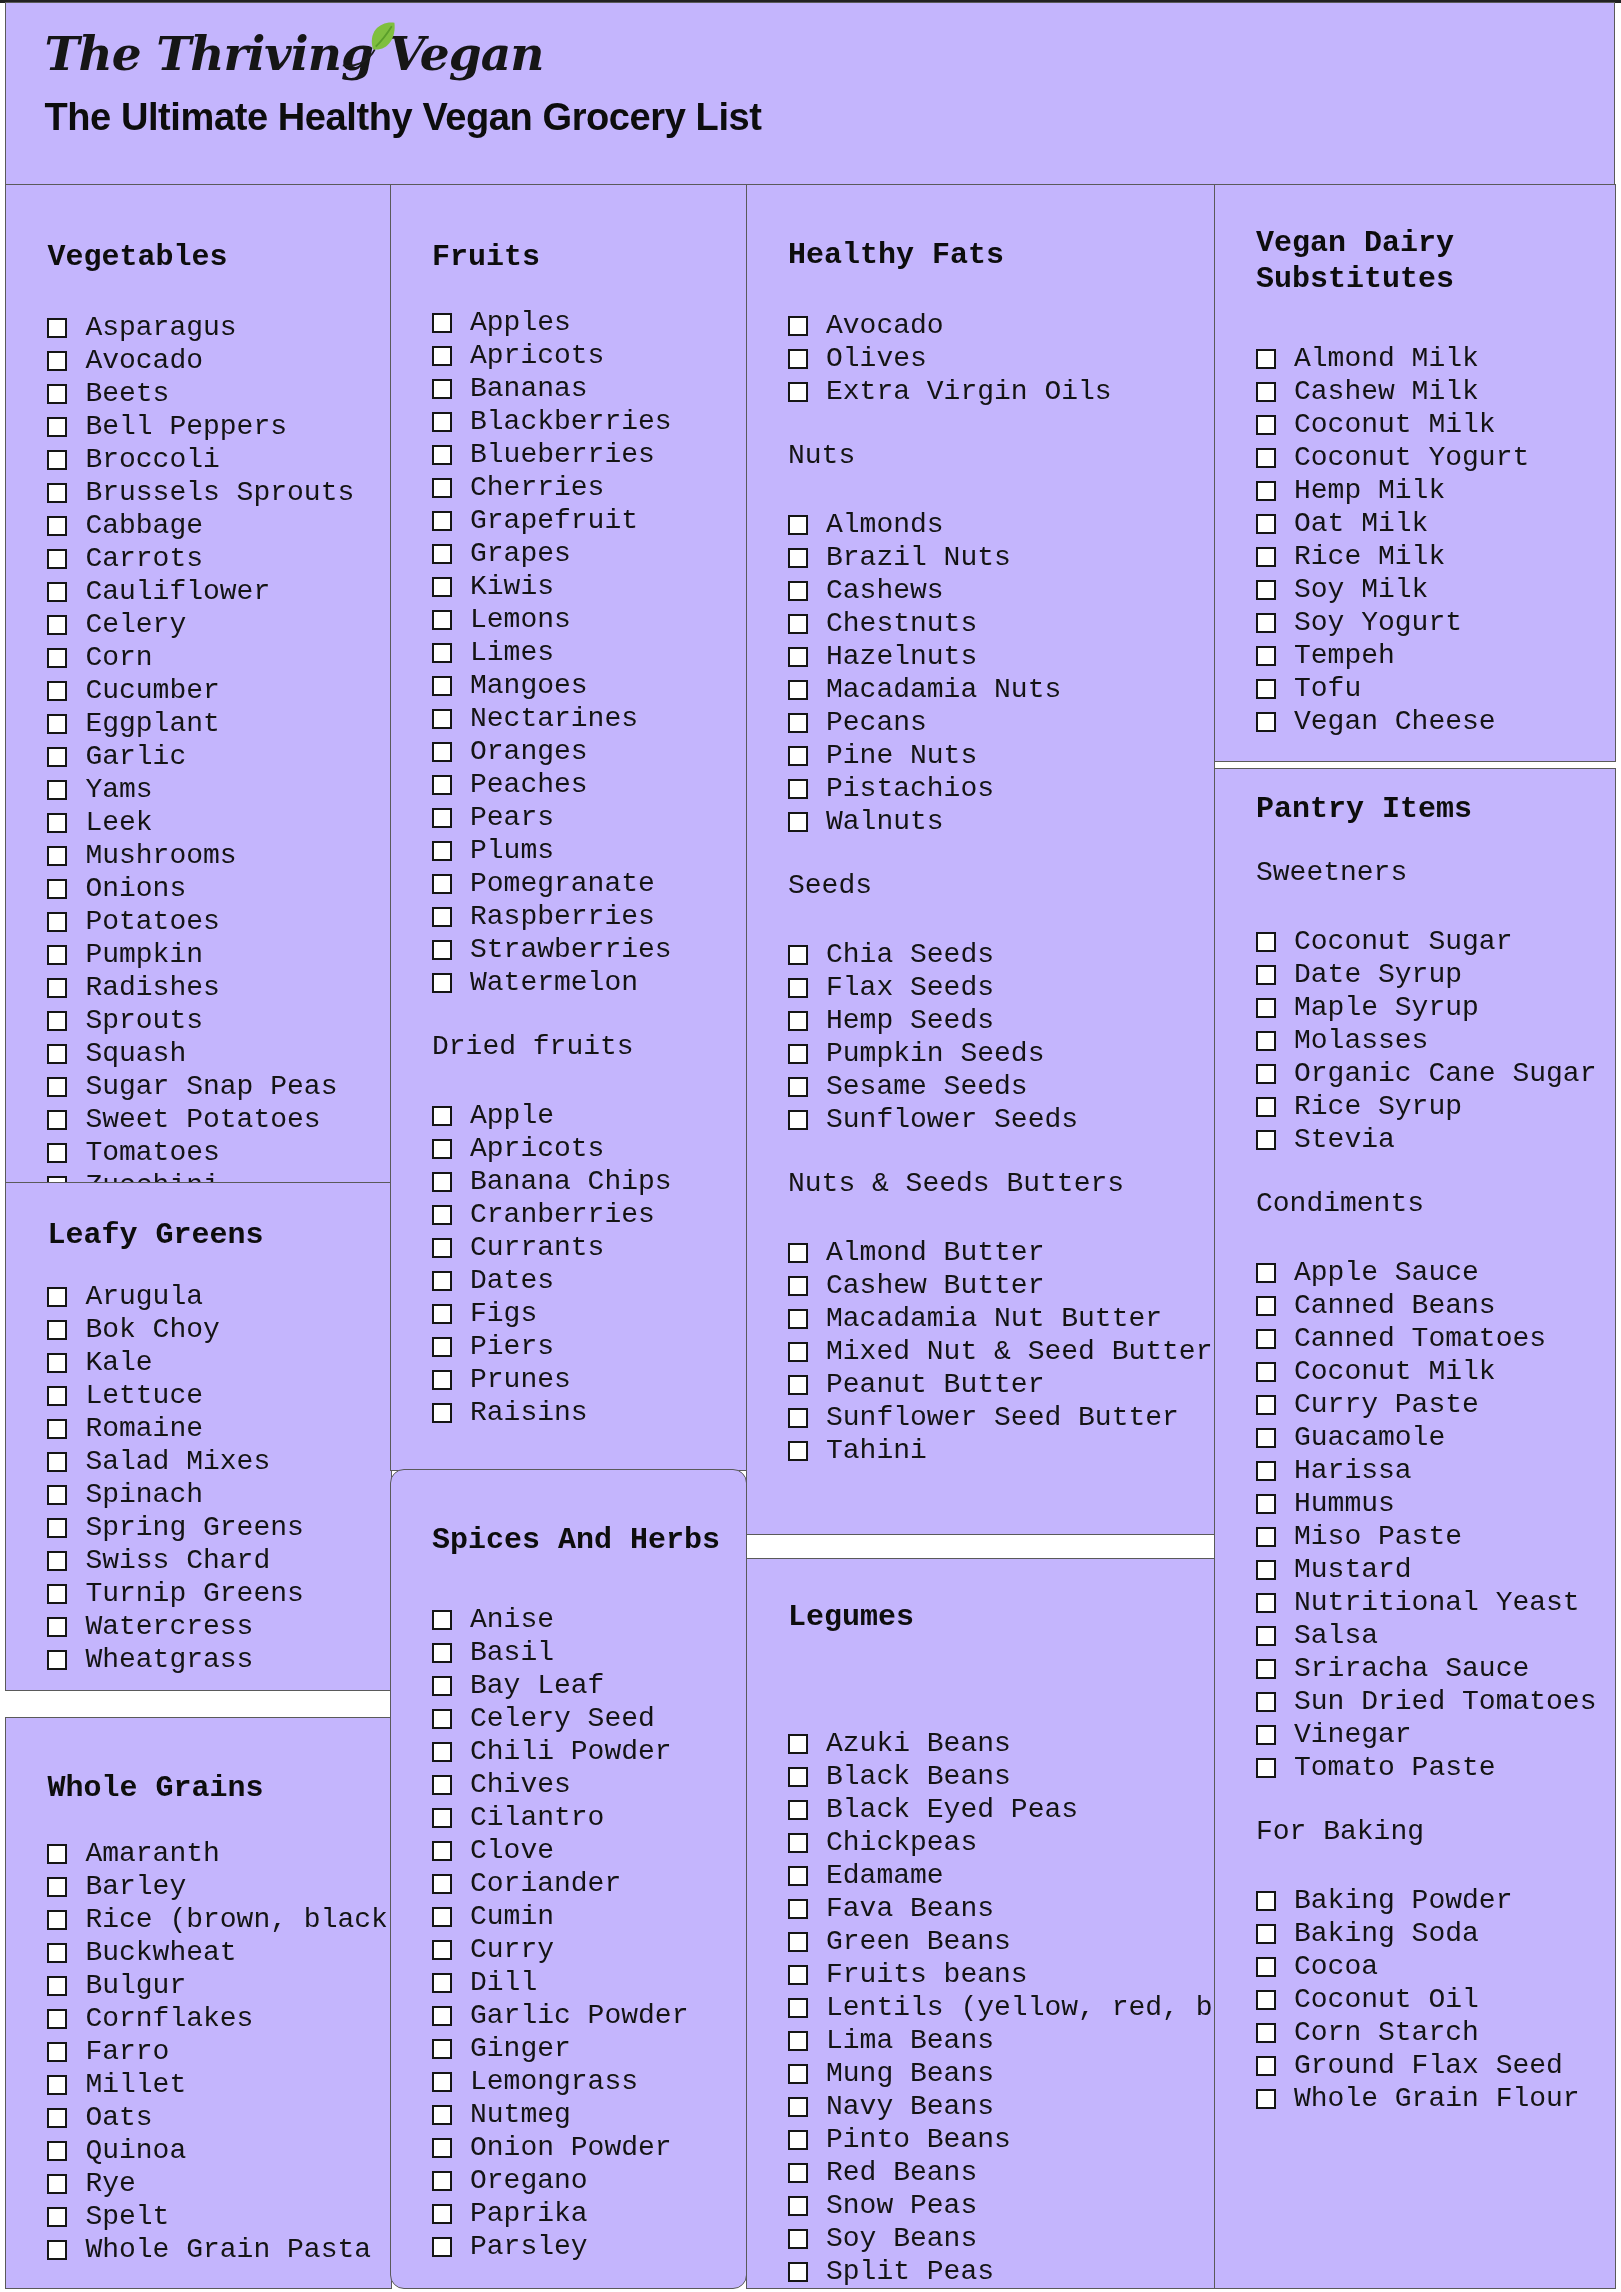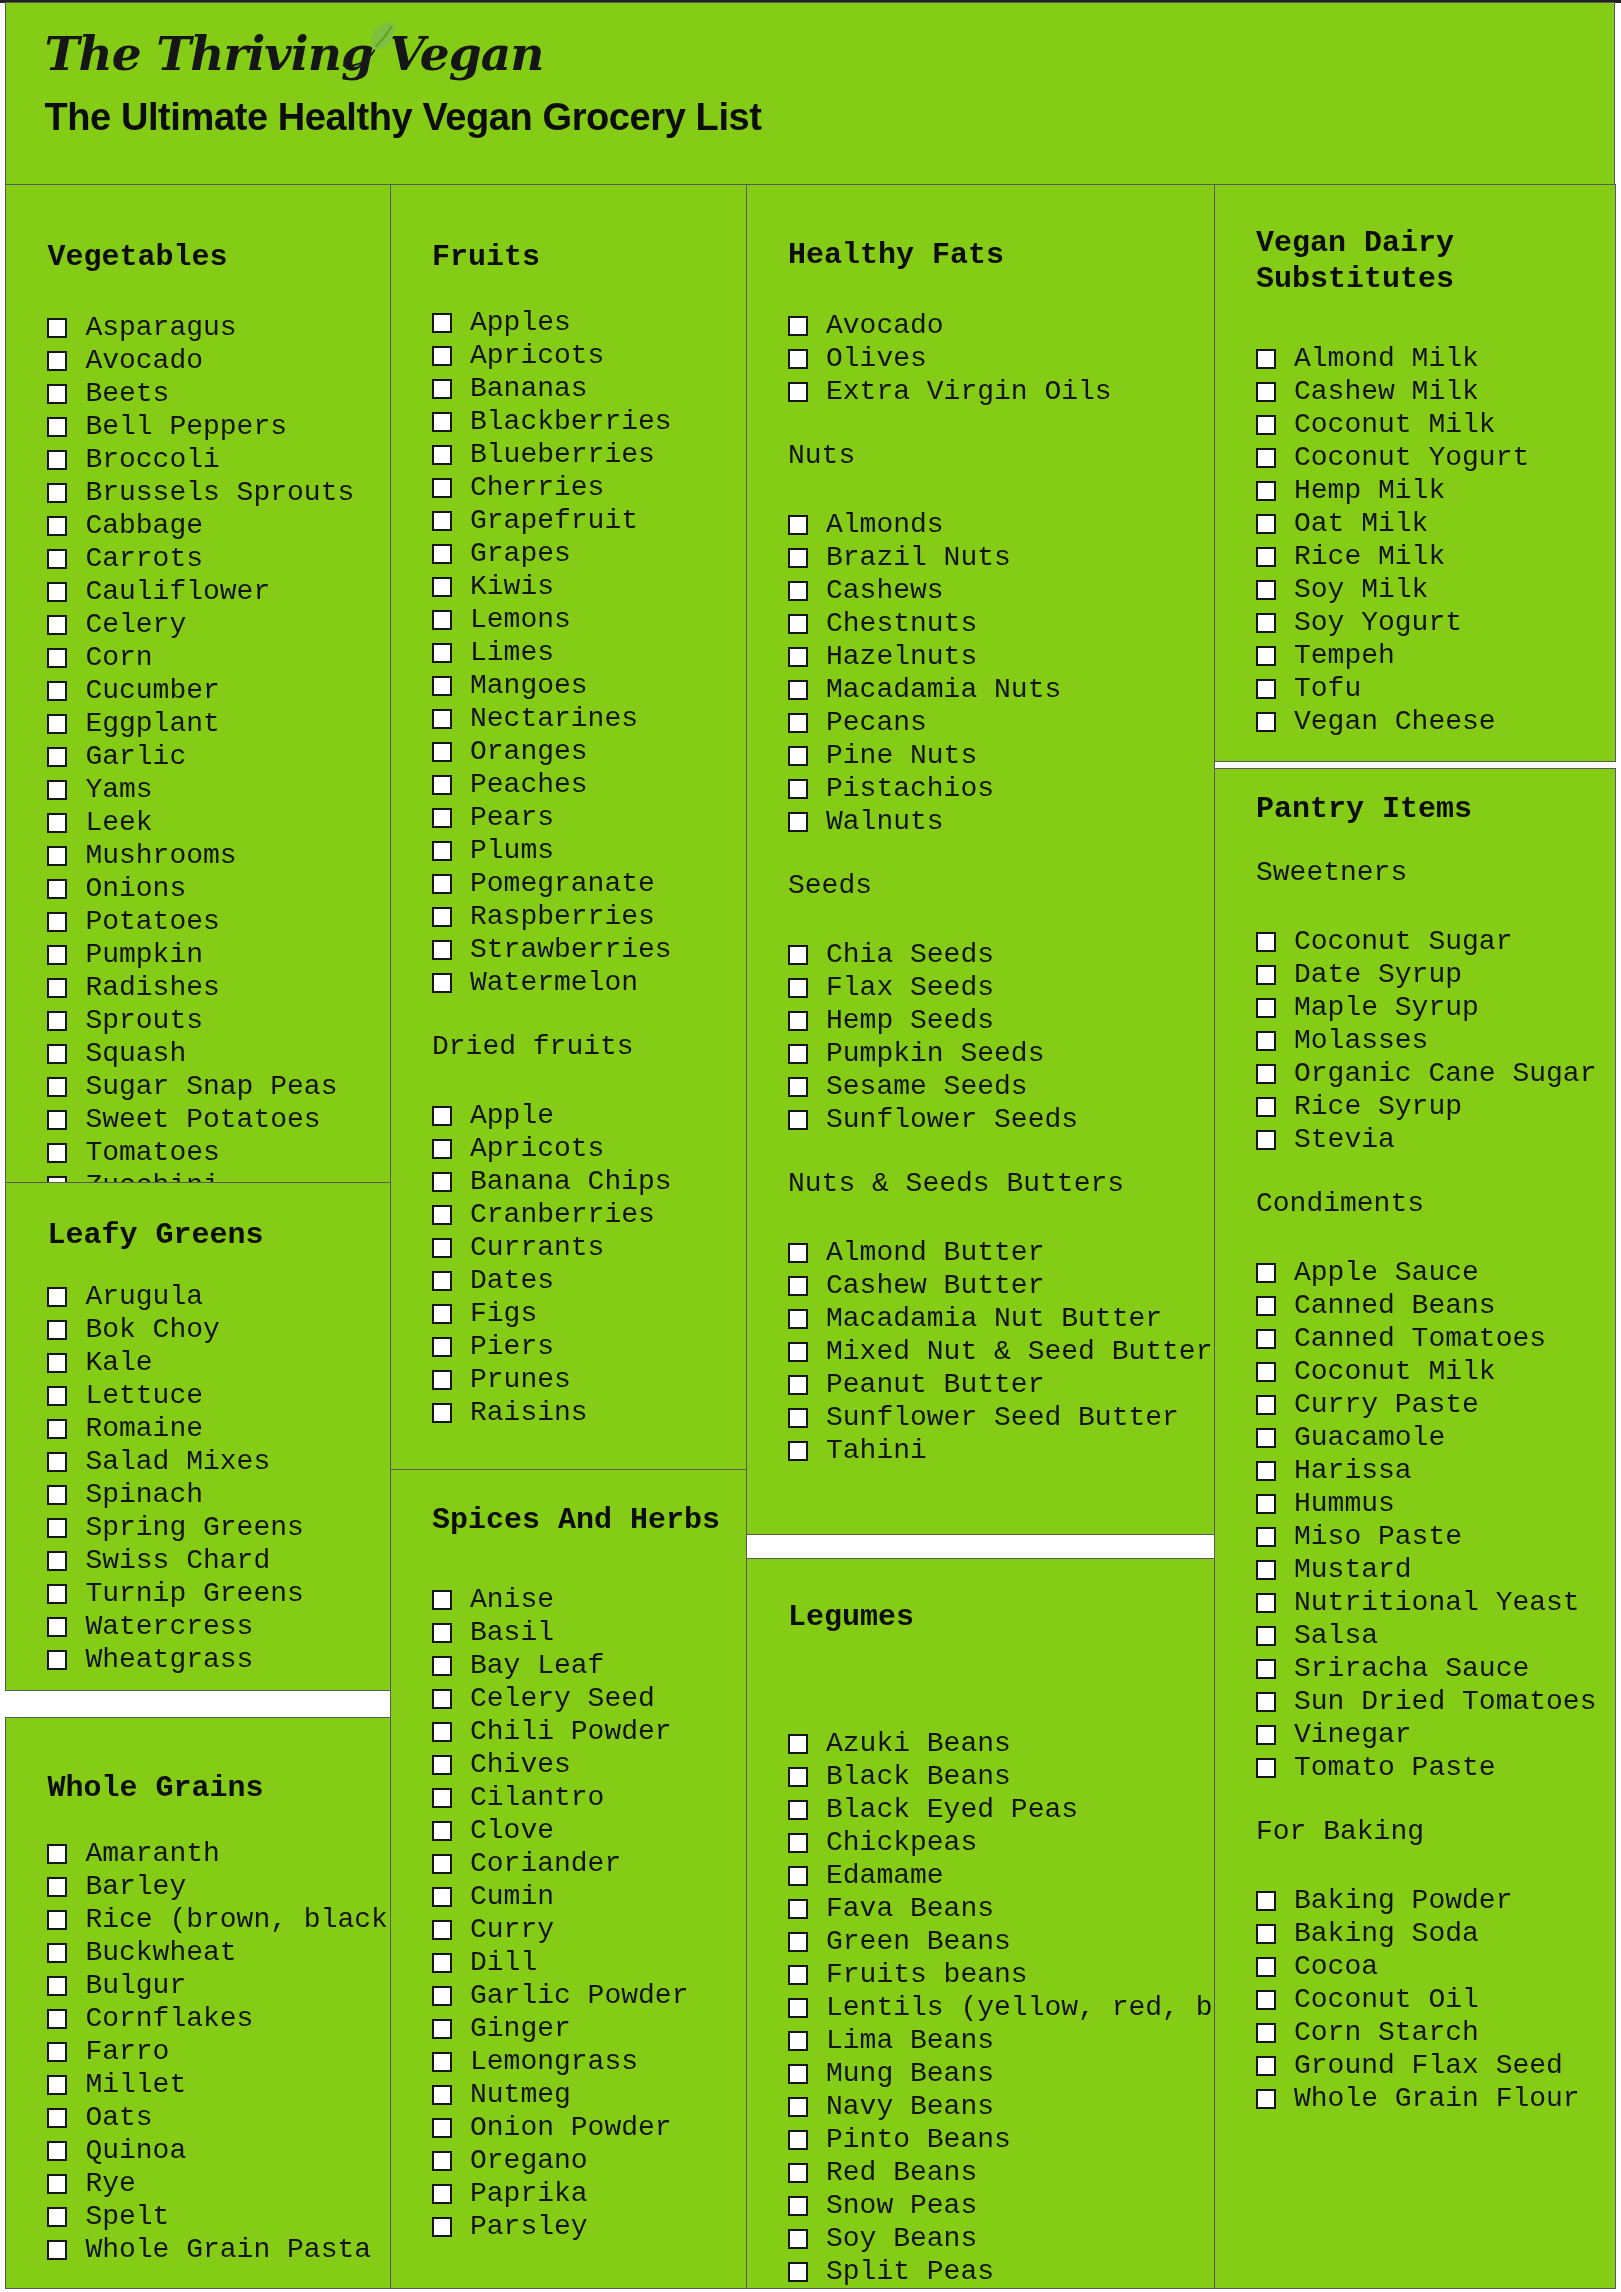--- a/index.html
+++ b/index.html
@@ -2,21 +2,21 @@
 <html style="font-size:14.3px"><head>
 <meta charset="utf-8">
 <style>
   html,body{margin:0;padding:0;background:#ffffff;}
   .page{
     position:relative;width:1621px;height:2293px;background:#ffffff;
     font-family:"Liberation Sans","DejaVu Sans",sans-serif;color:#111;
     overflow:hidden;
   }
   .top-edge{position:absolute;top:0;left:0;right:0;height:2.7px;background:#222;}
-  .box{position:absolute;box-sizing:border-box;border:1.8px solid #5a5a5a;background:#84cc16;}
+  .box{position:absolute;box-sizing:border-box;border:1.8px solid #5a5a5a;background:#c4b5fd;}
 
   
   .header{left:5.4px;top:1.8px;width:1610px;height:184px;}
   .logo{position:absolute;left:38px;top:19.7px;height:70px;white-space:nowrap;}
   .logo-text{
     font-family:"DejaVu Serif","Liberation Serif",serif;font-style:italic;font-weight:bold;
     font-size:47px;line-height:64px;letter-spacing:-0.9px;color:#161616;
   }
   .leaf{position:absolute;left:297px;top:-3.6px;width:57px;height:50px;}
   .page-title{
@@ -36,21 +36,21 @@
   .label{display:inline-block;}
 
   #sec-vegetables{left:5.4px;top:184px;width:387px;height:1028px;padding-top:54px;}
   #sec-vegetables .sec-title{margin-bottom:36px;}
   #sec-leafy{left:5.4px;top:1182px;width:387px;height:509px;padding-top:34px;}
   #sec-leafy .sec-title{margin-bottom:27px;}
   #sec-grains{left:5.4px;top:1717px;width:387px;height:572px;padding-top:52px;}
   #sec-grains .sec-title{margin-bottom:31px;}
   #sec-fruits{left:390px;top:184px;width:357px;height:1287px;padding-top:54px;}
   #sec-fruits .sec-title{margin-bottom:31px;}
-  #sec-spices{left:390px;top:1469px;width:357px;height:820px;padding-top:32px;}
+  #sec-spices{left:390px;top:1469px;width:357px;height:820px;padding-top:52px;border-radius:14px;}
   #sec-spices .sec-title{margin-bottom:45px;}
   #sec-fats{left:746px;top:184px;width:469px;height:1351px;padding-top:52px;}
   #sec-fats .sec-title{margin-bottom:36px;}
   #sec-legumes{left:746px;top:1558px;width:469px;height:731px;padding-top:40px;justify-content:space-between;}
   #sec-legumes .sec-title{margin-bottom:43px;}
   #sec-dairy{left:1214px;top:184px;width:402px;height:578px;padding-top:40px;}
   #sec-dairy .sec-title{margin-bottom:45px;max-width:278px;}
   #sec-pantry{left:1214px;top:768px;width:402px;height:1521px;padding-top:22.4px;}
   #sec-pantry .sec-title{margin-bottom:12px;}
 </style>

